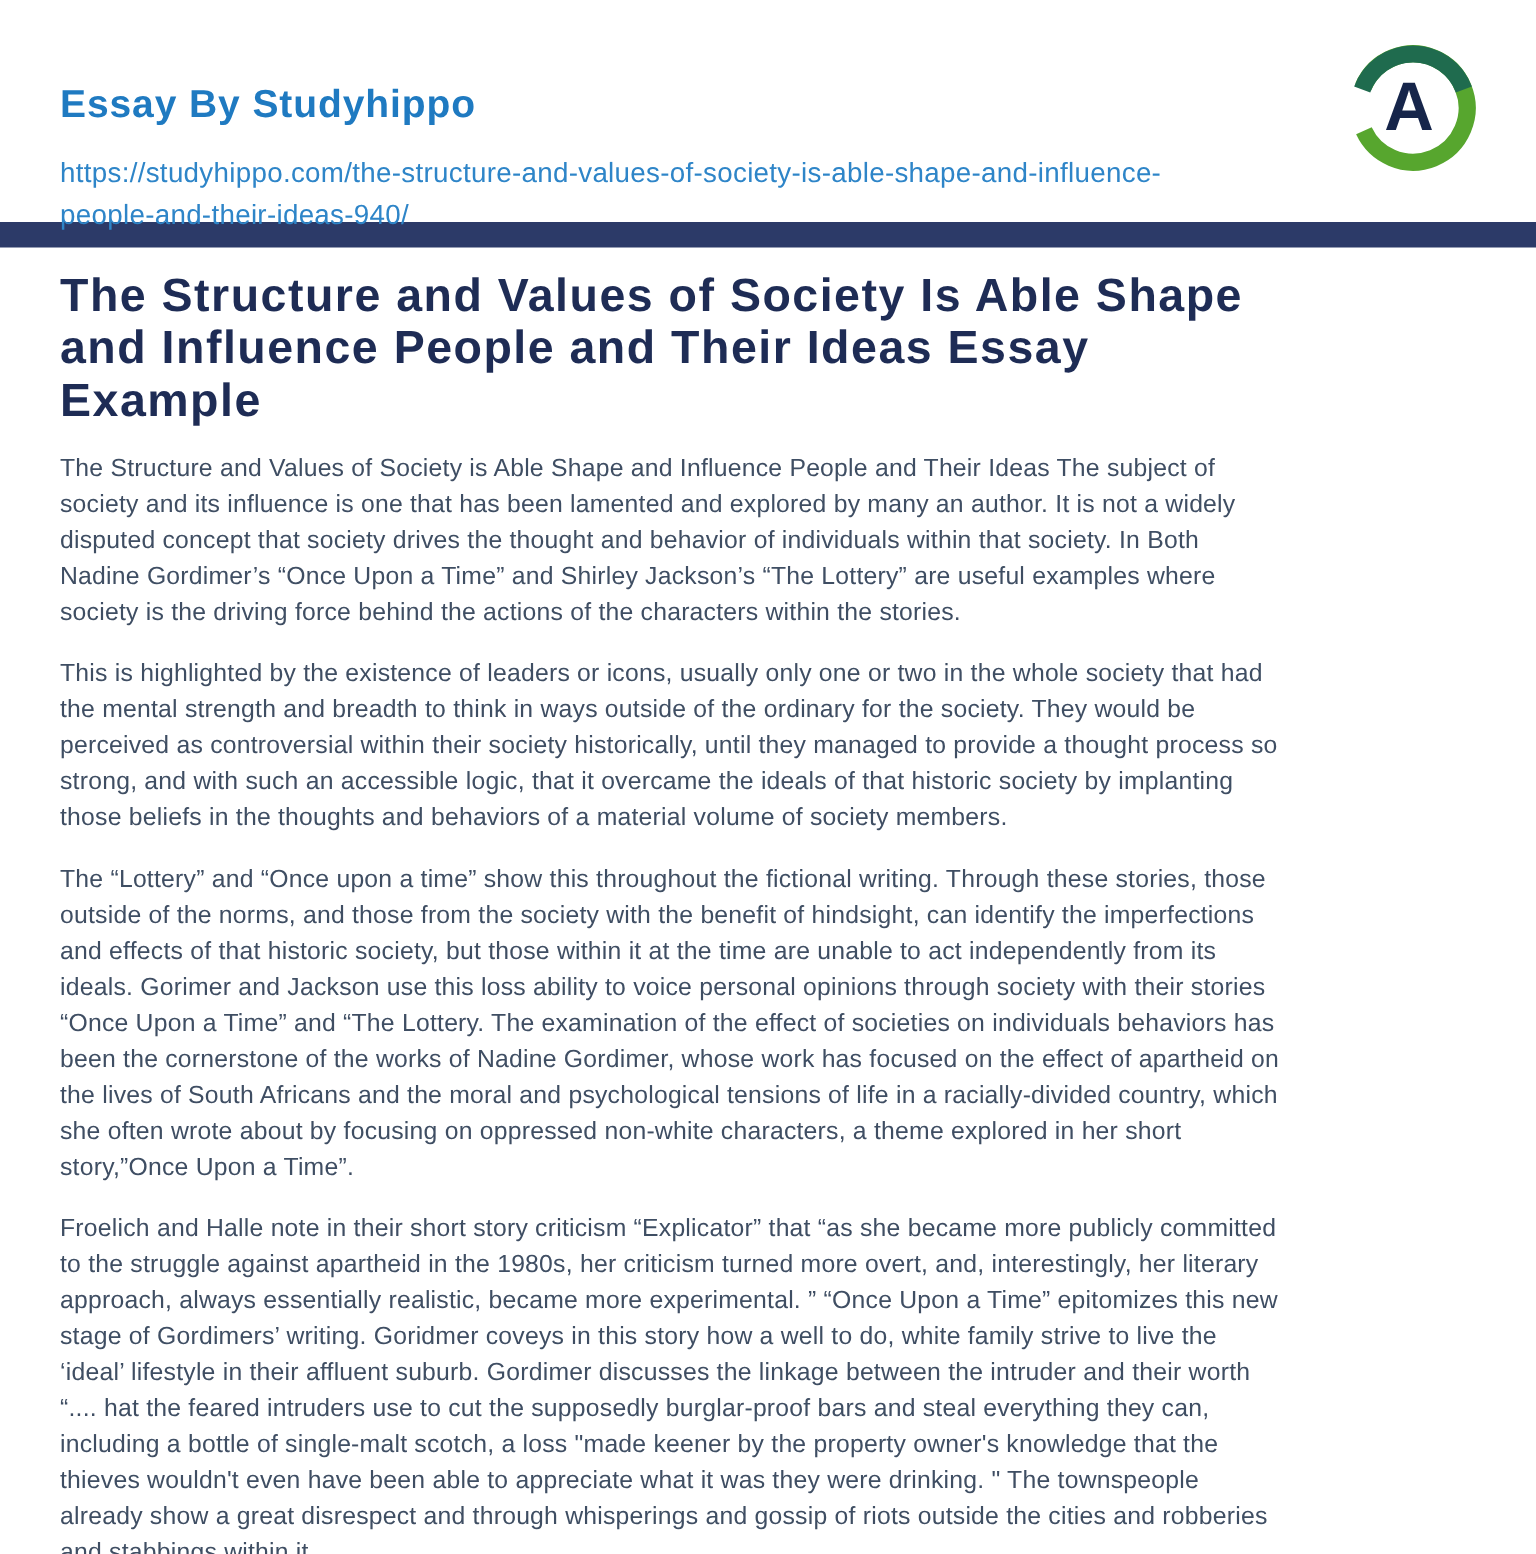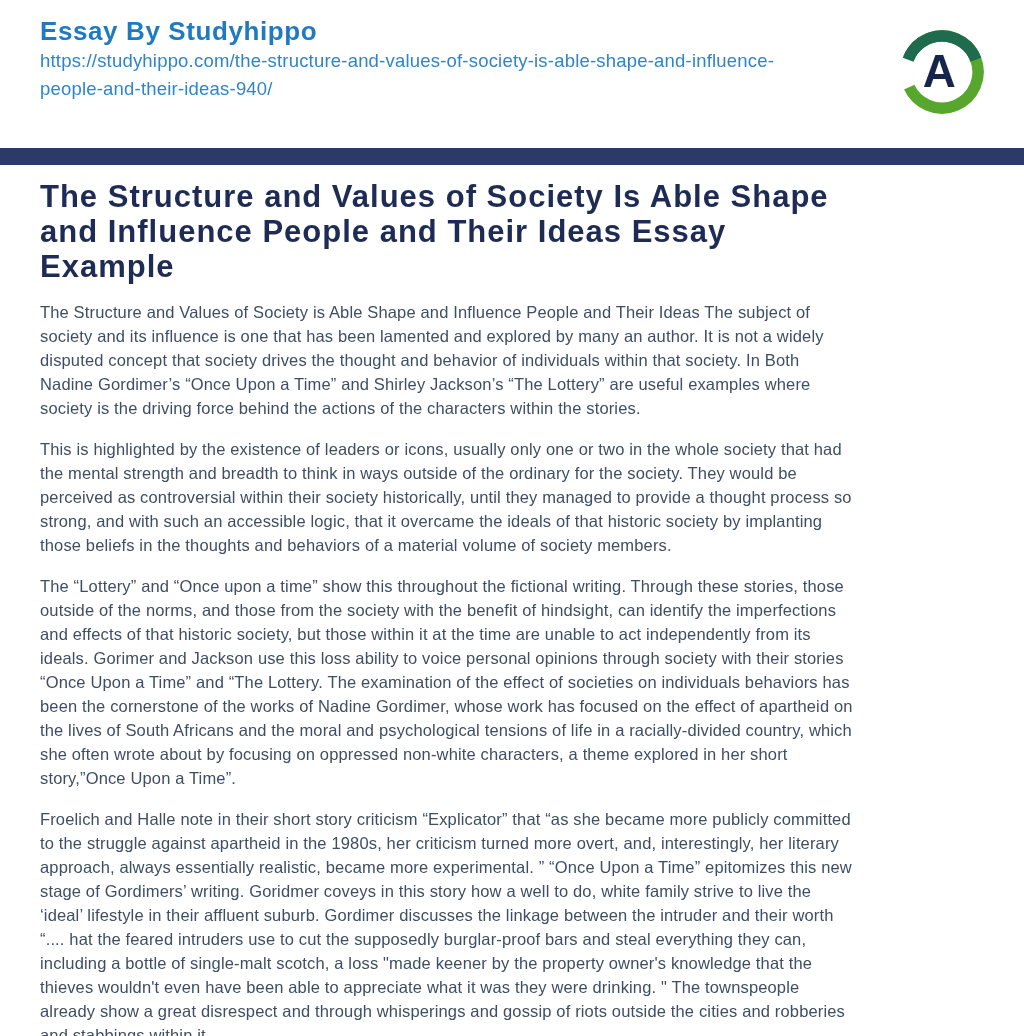--- a/index.html
+++ b/index.html
@@ -20,31 +20,32 @@
   }
   .page{
     width:1024px;
     min-height:1036px;
     margin:0 auto;
     background:#ffffff;
     position:relative;
   }
   .header{
     position:relative;
-    padding:16px 40px 0 40px;
+    padding:54px 40px 0 40px;
     height:148px;
   }
   .byline{
     color:var(--accent-blue);
     font-size:26px;
     font-weight:bold;
     letter-spacing:0.6px;
   }
   .source-url{
     display:block;
+    margin-top:16px;
     max-width:790px;
     color:var(--link-blue);
     font-size:18.5px;
     line-height:28px;
     letter-spacing:0.2px;
     text-decoration:none;
     overflow-wrap:break-word;
     cursor:pointer;
   }
   .logo{

